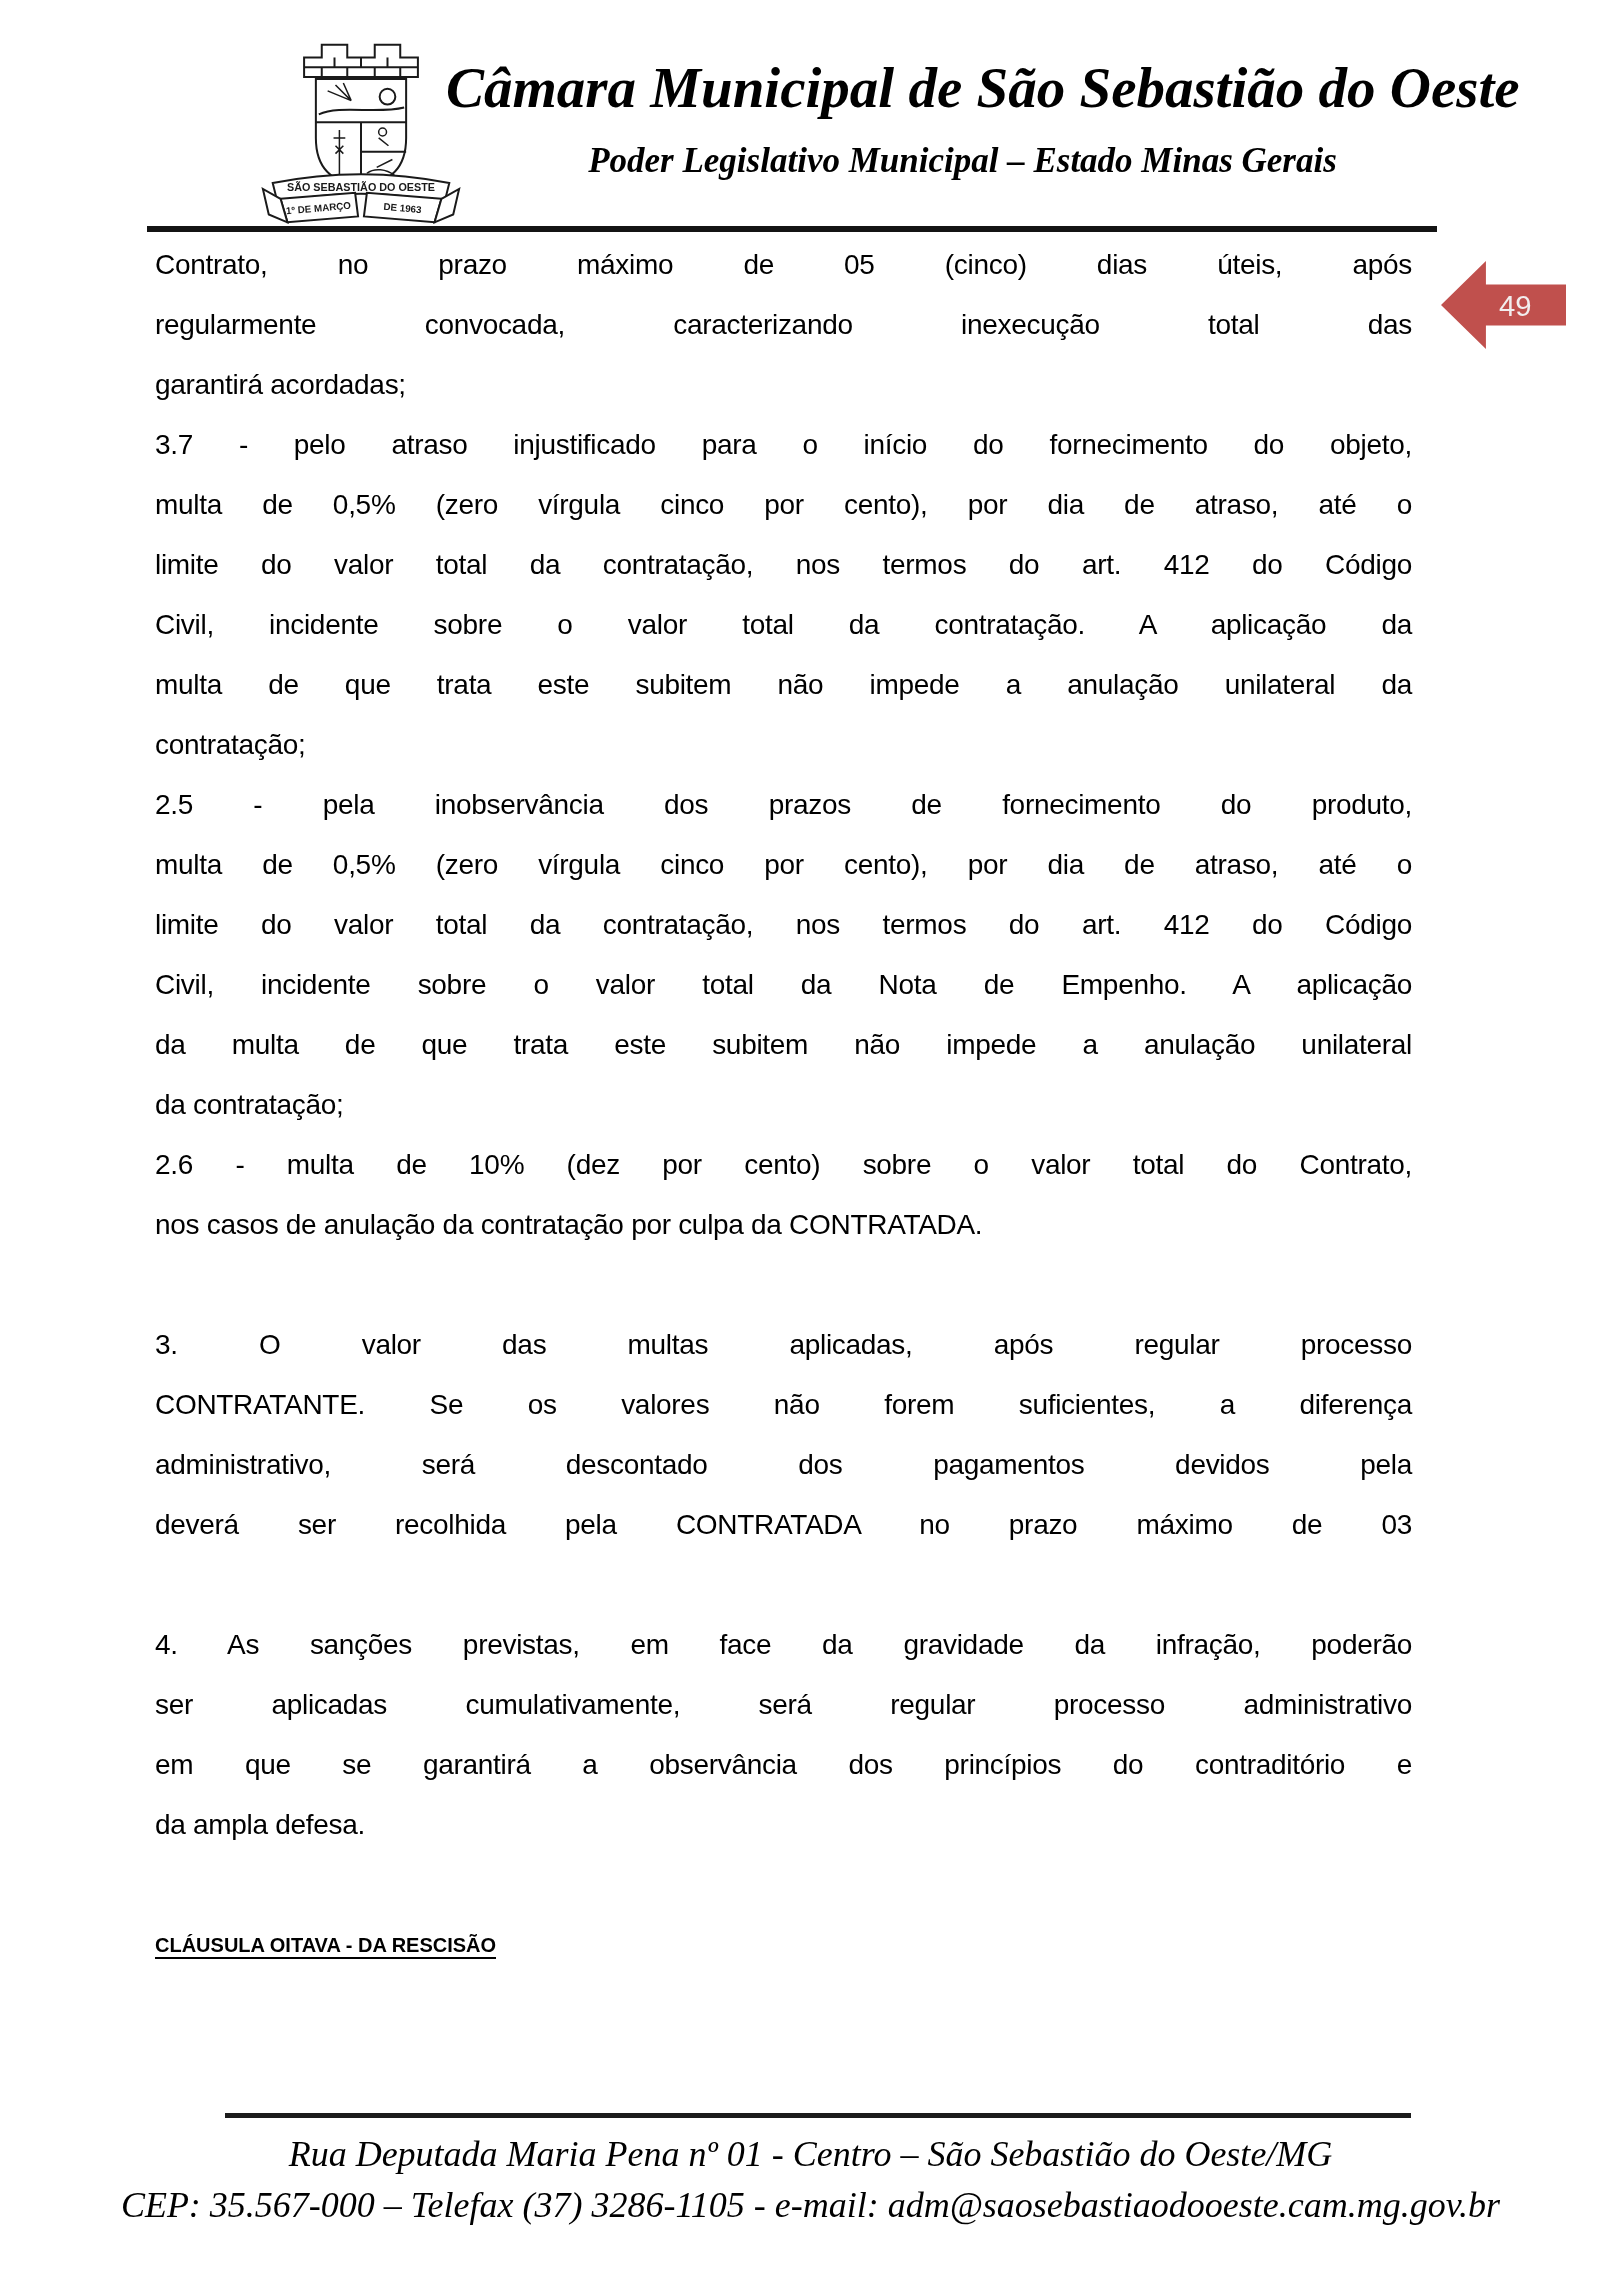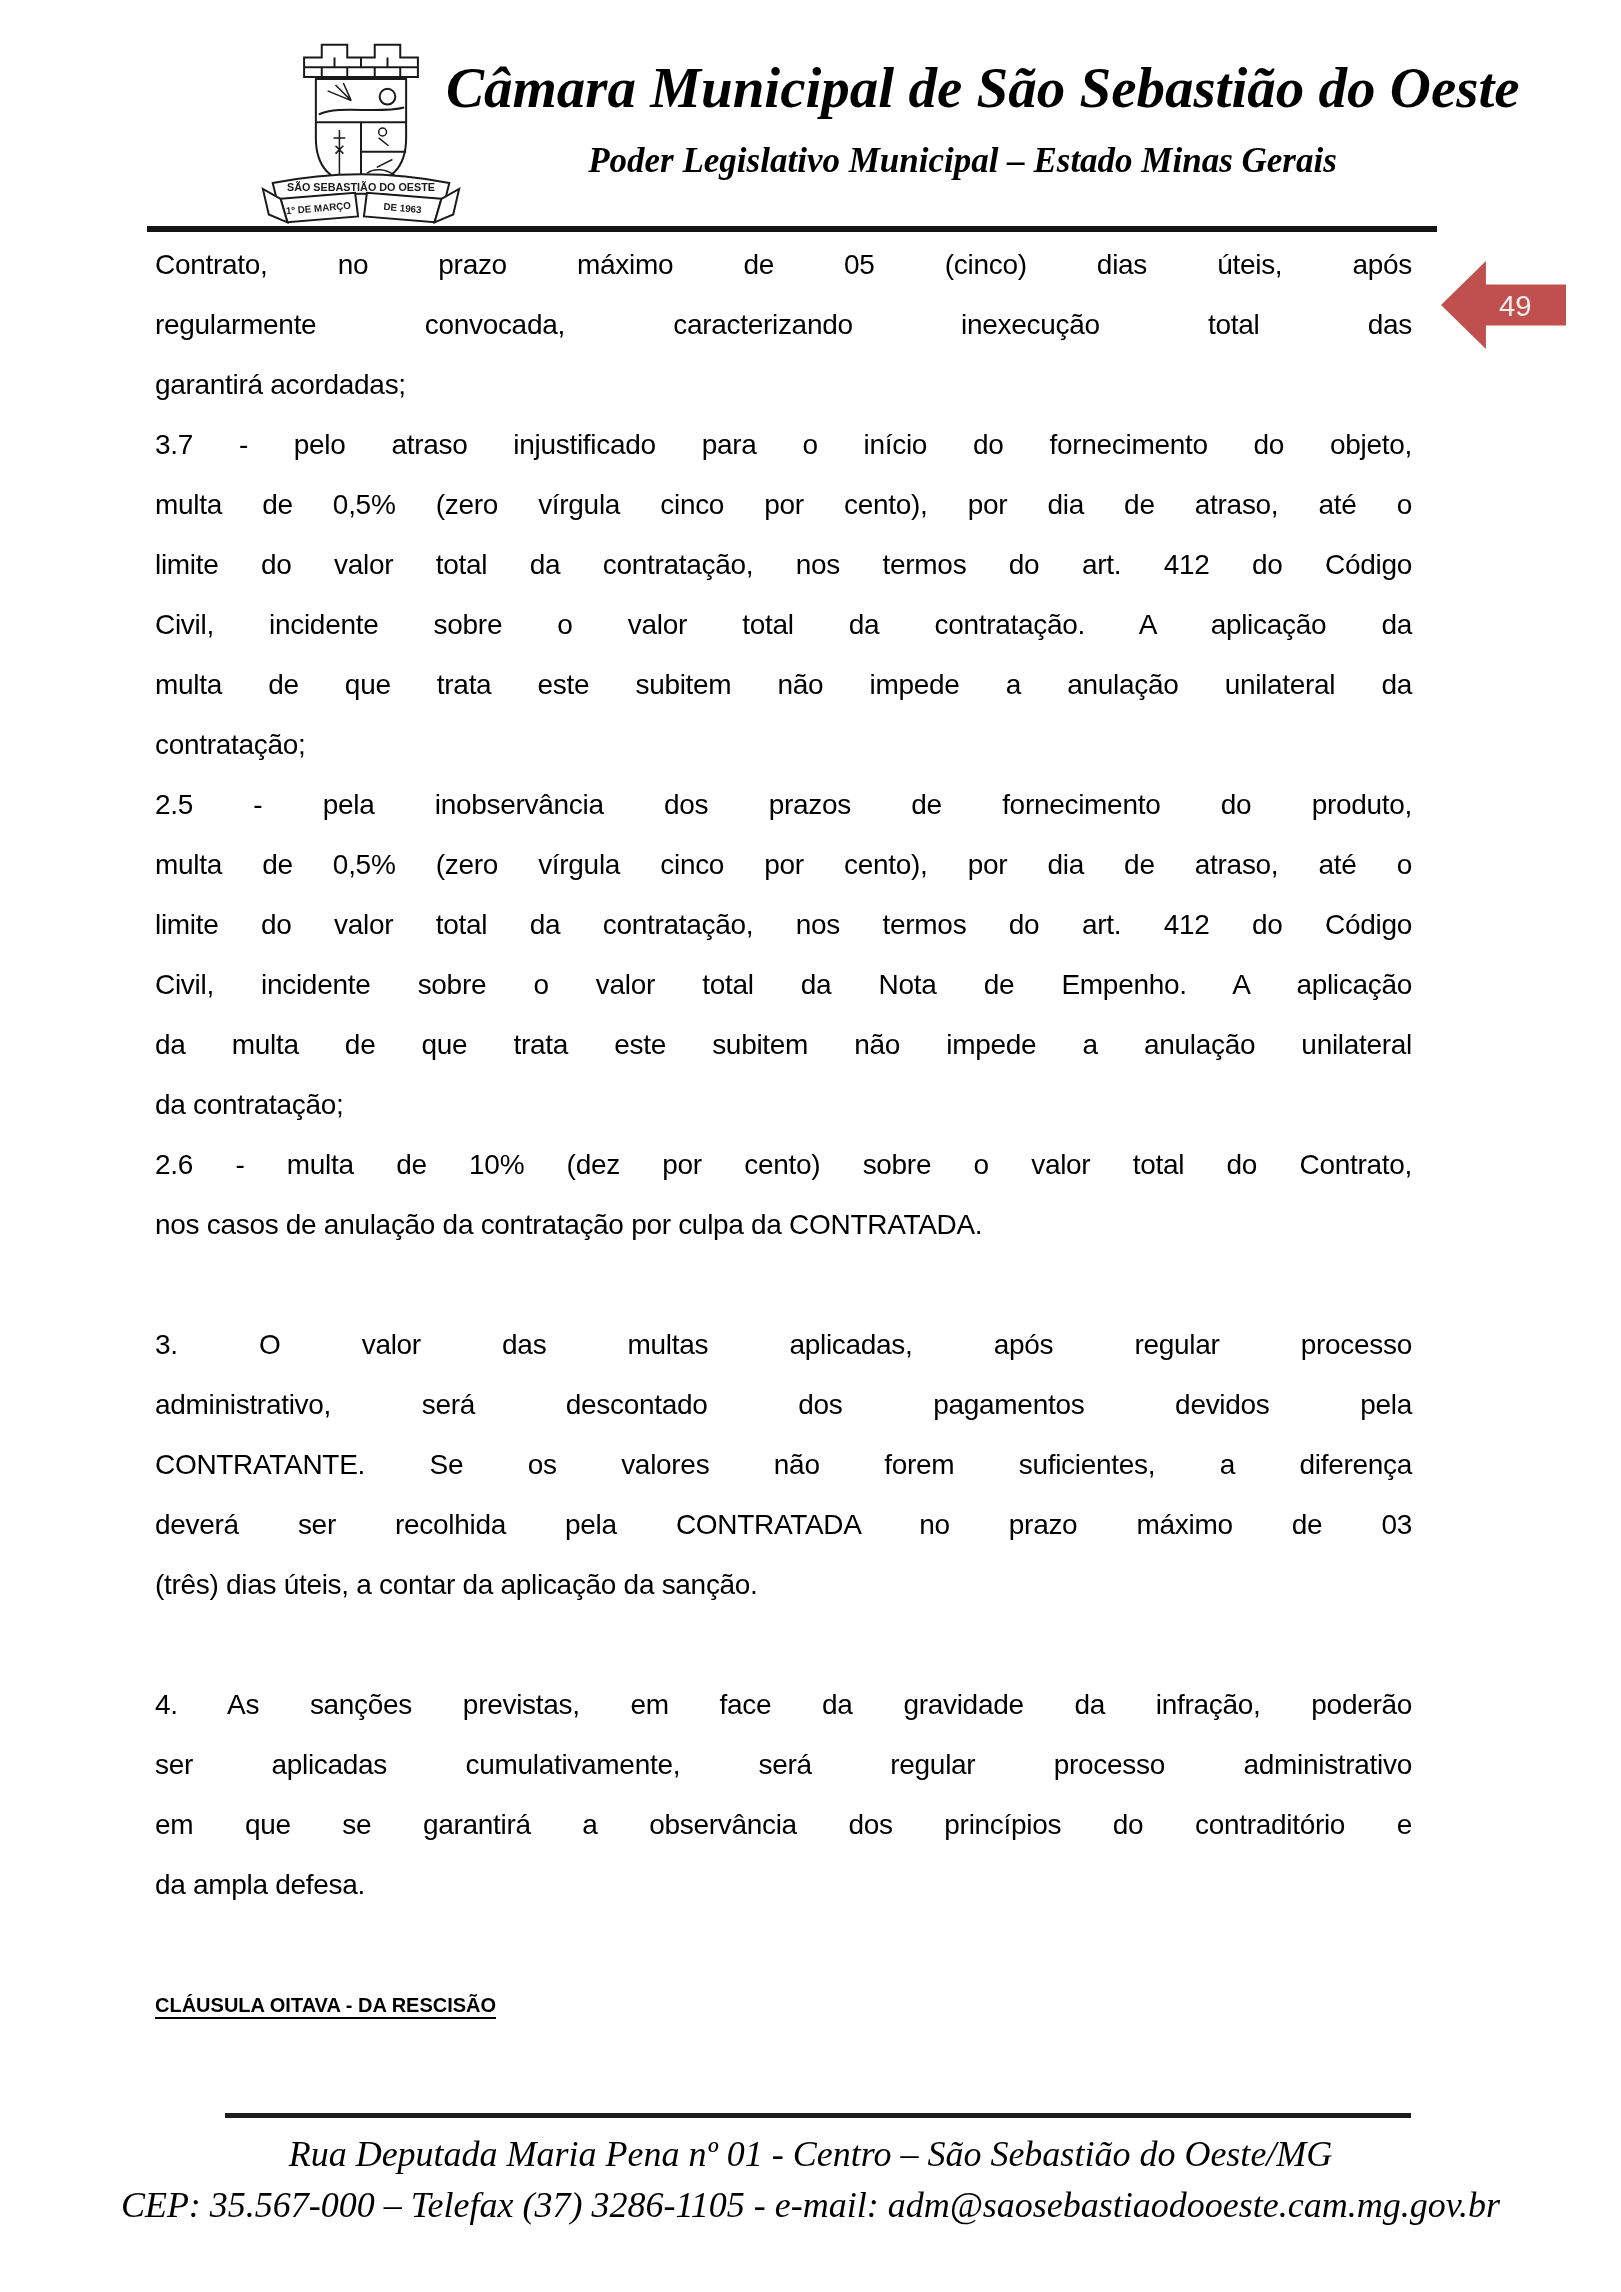--- a/index.html
+++ b/index.html
@@ -126,24 +126,23 @@
       <div class="line justify">2.5 - pela inobservância dos prazos de fornecimento do produto,</div>
       <div class="line justify">multa de 0,5% (zero vírgula cinco por cento), por dia de atraso, até o</div>
       <div class="line justify">limite do valor total da contratação, nos termos do art. 412 do Código</div>
       <div class="line justify">Civil, incidente sobre o valor total da Nota de Empenho. A aplicação</div>
       <div class="line justify">da multa de que trata este subitem não impede a anulação unilateral</div>
       <div class="line left">da contratação;</div>
       <div class="line justify">2.6 - multa de 10% (dez por cento) sobre o valor total do Contrato,</div>
       <div class="line left">nos casos de anulação da contratação por culpa da CONTRATADA.</div>
       <div class="line left"></div>
       <div class="line justify">3. O valor das multas aplicadas, após regular processo</div>
+      <div class="line justify">CONTRATANTE. Se os valores não forem suficientes, a diferença</div>
       <div class="line justify">administrativo, será descontado dos pagamentos devidos pela</div>
-      <div class="line justify">CONTRATANTE. Se os valores não forem suficientes, a diferença</div>
       <div class="line justify">deverá ser recolhida pela CONTRATADA no prazo máximo de 03</div>
-      <div class="line left">(três) dias úteis, a contar da aplicação da sanção.</div>
       <div class="line left"></div>
       <div class="line justify">4. As sanções previstas, em face da gravidade da infração, poderão</div>
       <div class="line justify">ser aplicadas cumulativamente, será regular processo administrativo</div>
       <div class="line justify">em que se garantirá a observância dos princípios do contraditório e</div>
       <div class="line left">da ampla defesa.</div>
       <div class="line left"></div>
       <div class="line heading"><span>CLÁUSULA OITAVA - DA RESCISÃO</span></div>
     </div>
 
   <div class="ftr-rule"></div>

